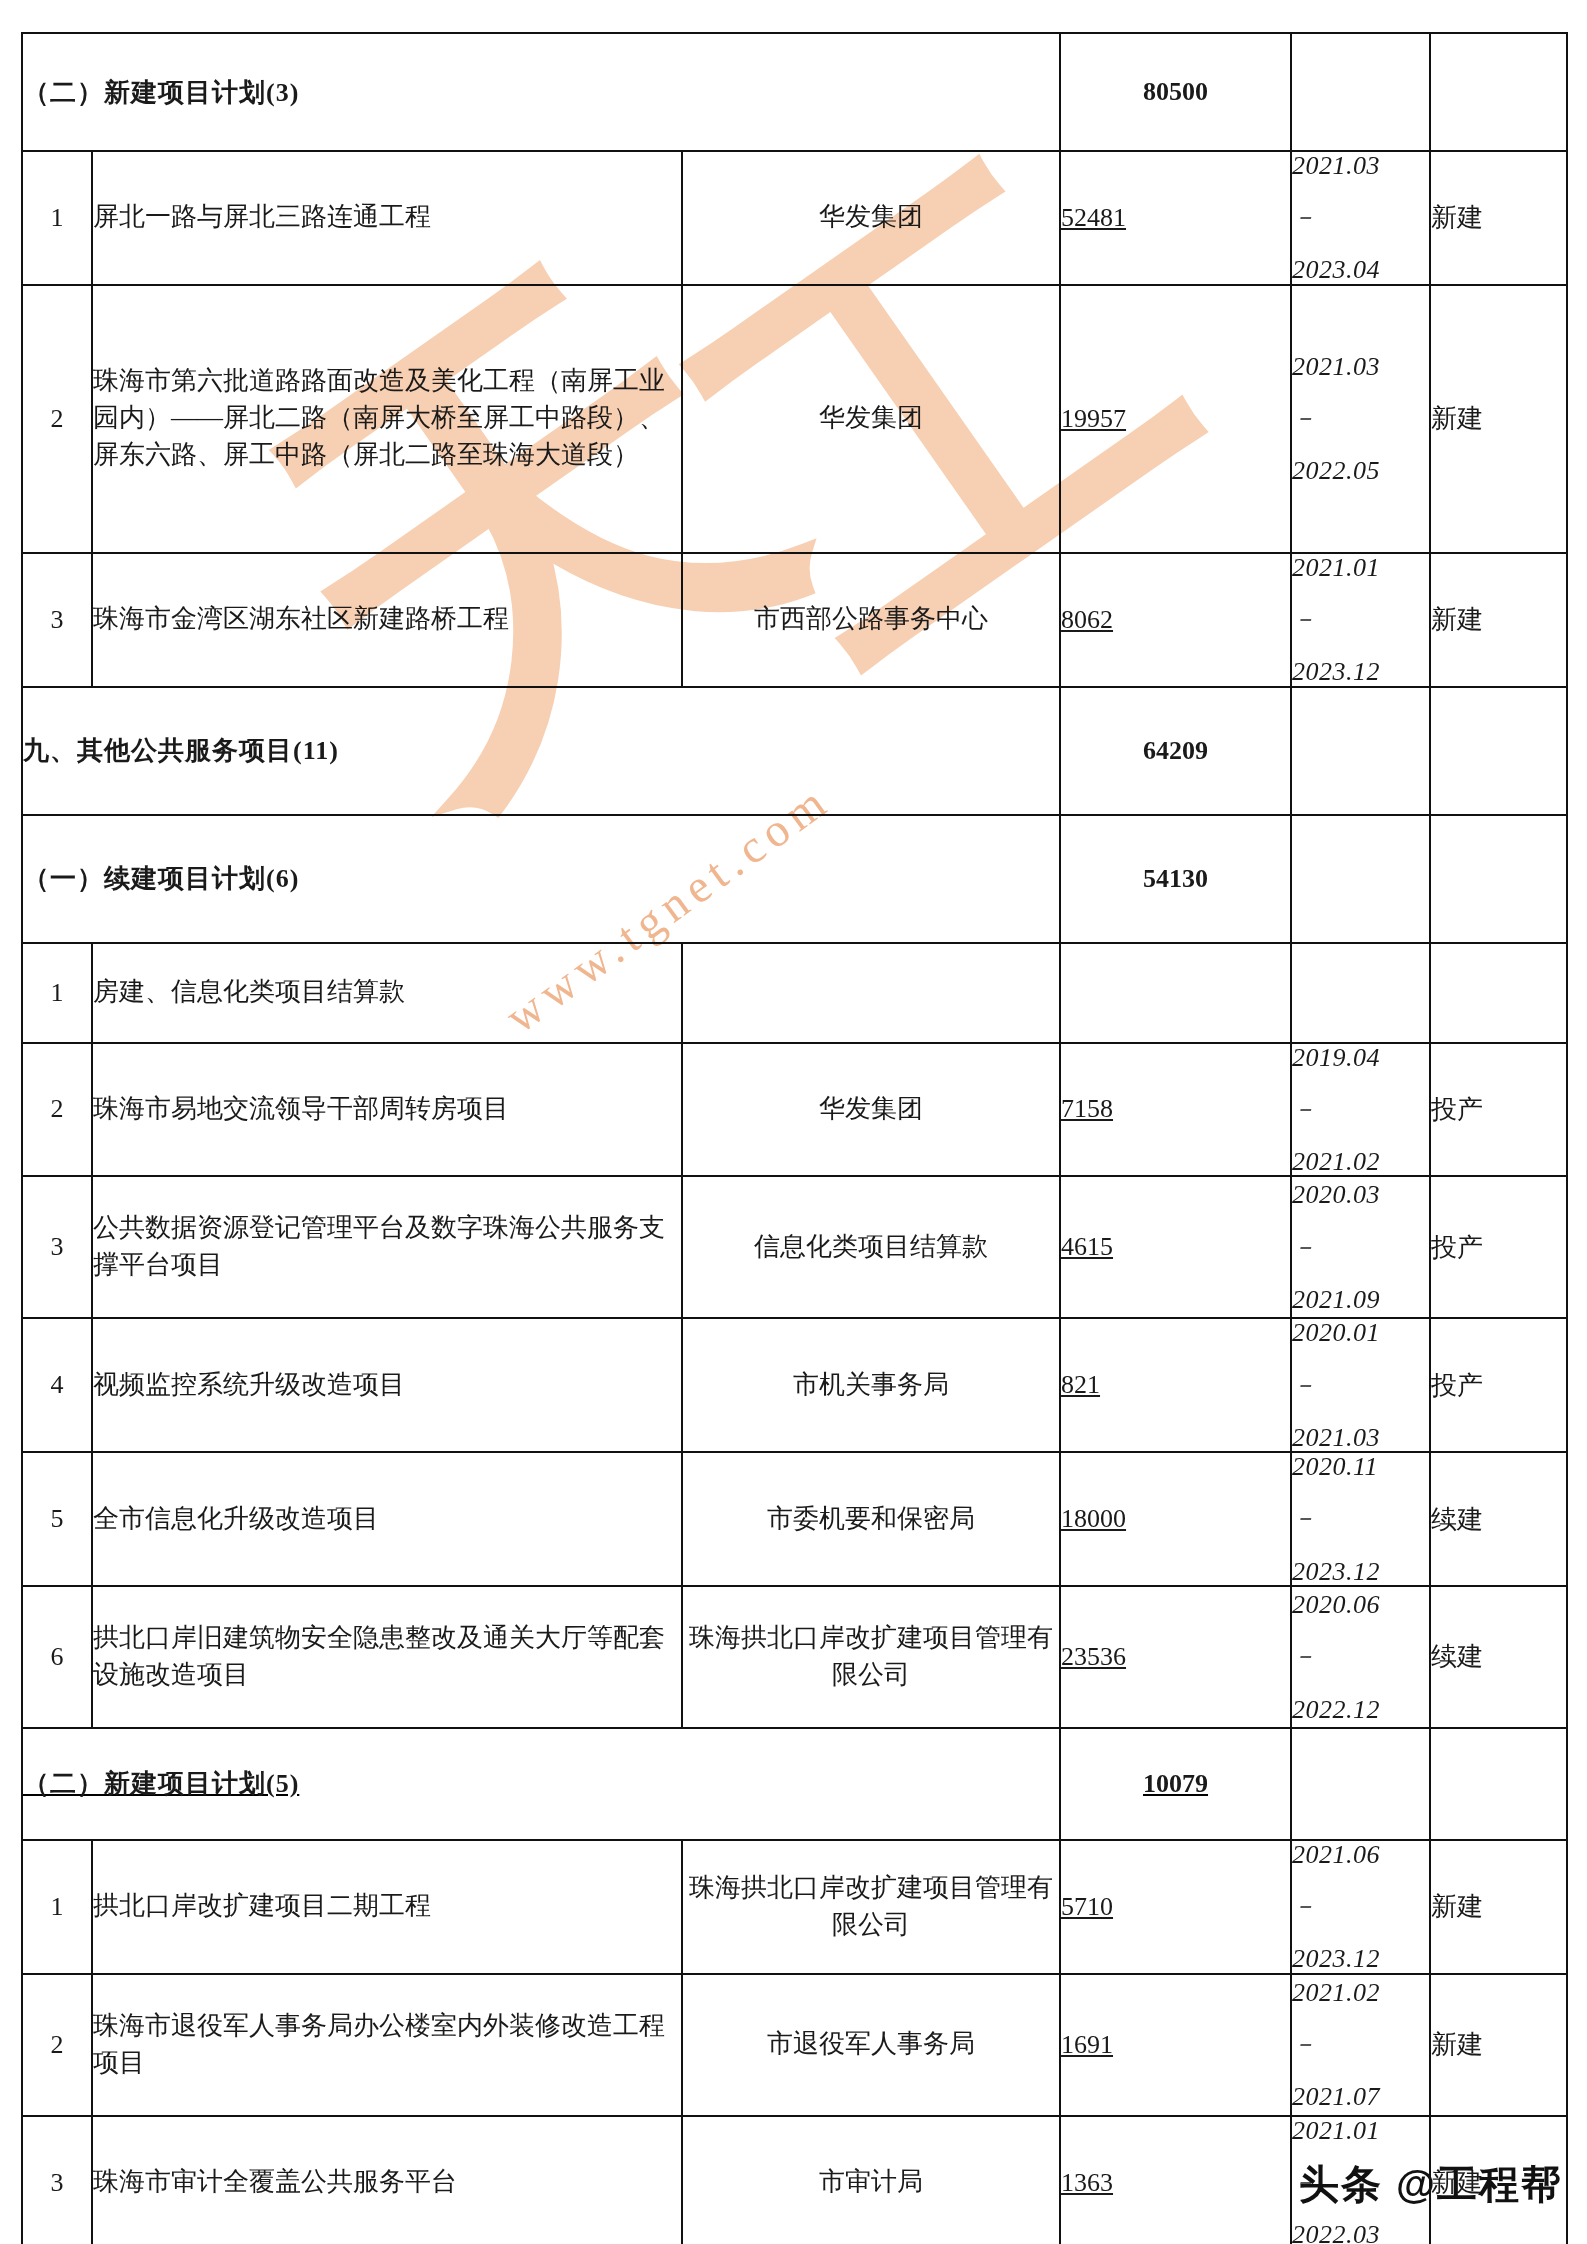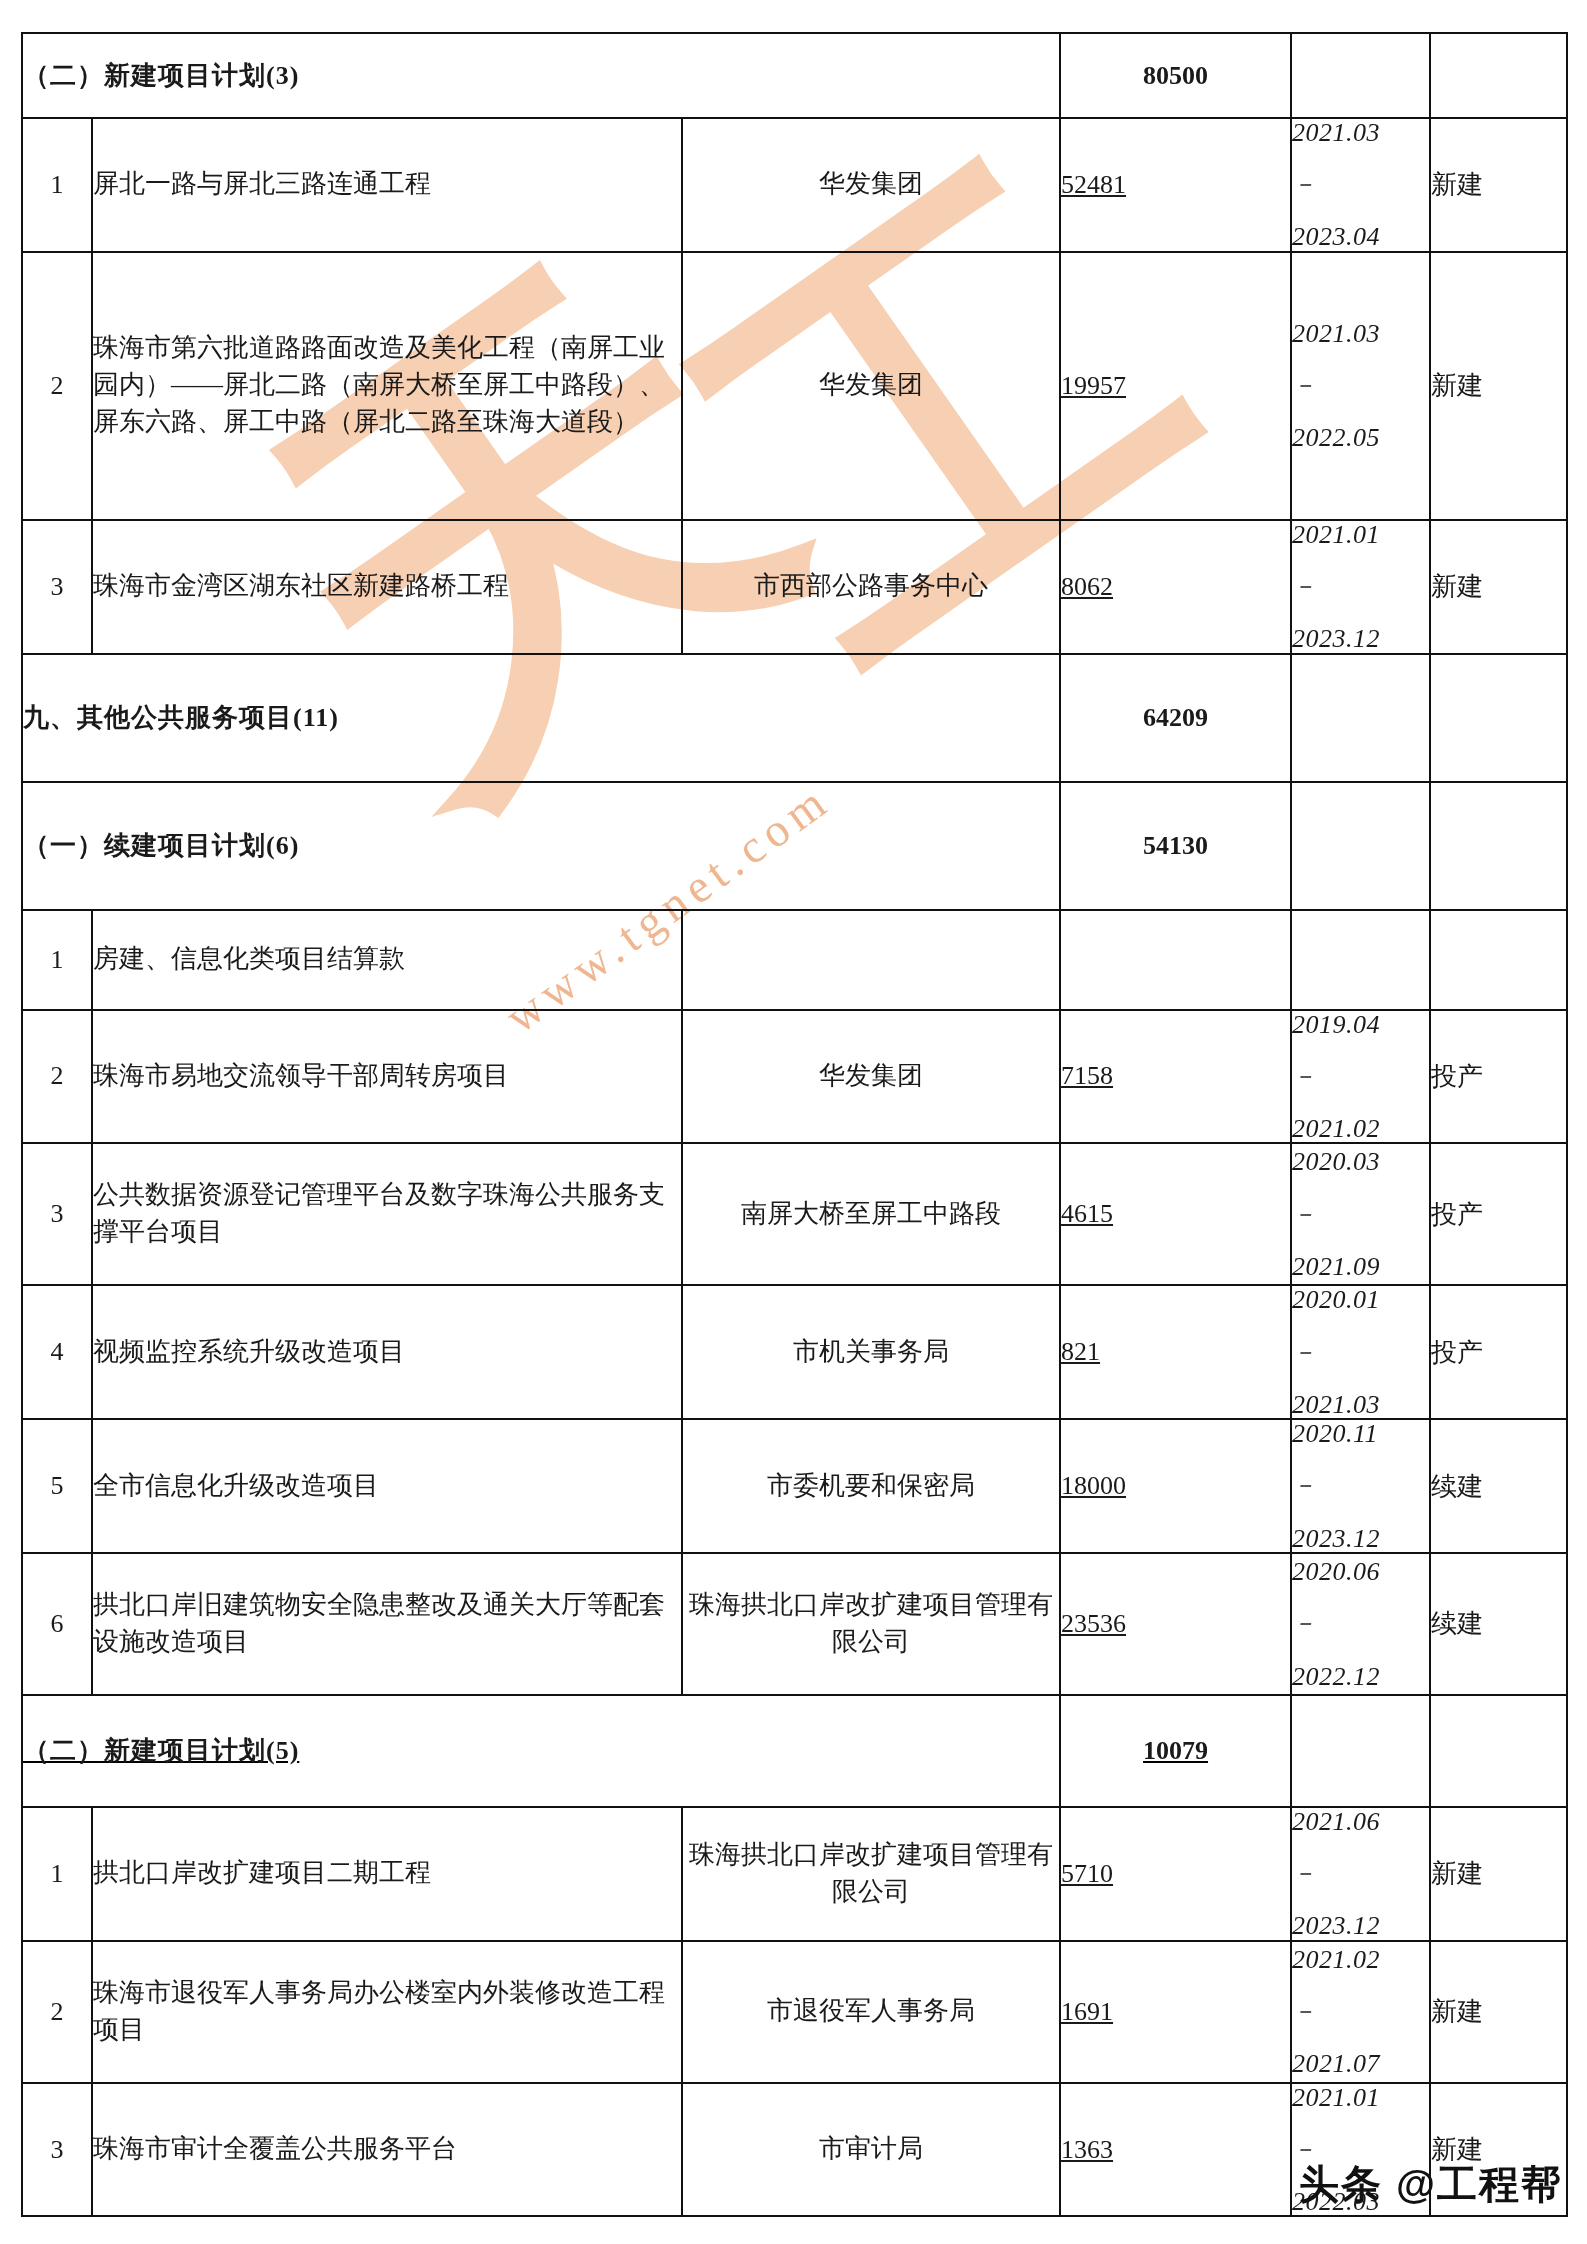--- a/index.html
+++ b/index.html
@@ -124,21 +124,21 @@
   <table class="plan">
     <colgroup>
       <col class="c-no">
         <col class="c-name">
         <col class="c-unit">
       <col class="c-amt">
         <col class="c-date">
         <col class="c-sta">
     </colgroup>
     <tbody id="tbody">
-        <tr style="height: 85px;">
+        <tr style="height: 118px;">
           <td class="sec" colspan="3">（二）新建项目计划(3)</td>
           <td class="sec-amt">80500</td>
           <td class="sec-blank"></td>
           <td class="sec-blank"></td>
         </tr>
         <tr style="height: 100px;">
           <td class="no">1</td>
           <td class="name">屏北一路与屏北三路连通工程</td>
           <td class="unit">华发集团</td>
           <td class="amt">52481</td>
@@ -201,21 +201,21 @@
           <td class="date">
             <span class="dt">2019.04</span>
             <span class="dash">－</span>
             <span class="dt">2021.02</span>
           </td>
           <td class="sta">投产</td>
         </tr>
         <tr style="height: 142px;">
           <td class="no">3</td>
           <td class="name">公共数据资源登记管理平台及数字珠海公共服务支撑平台项目</td>
-          <td class="unit">南屏大桥至屏工中路段</td>
+          <td class="unit">信息化类项目结算款</td>
           <td class="amt">4615</td>
           <td class="date">
             <span class="dt">2020.03</span>
             <span class="dash">－</span>
             <span class="dt">2021.09</span>
           </td>
           <td class="sta">投产</td>
         </tr>
         <tr style="height: 100px;">
           <td class="no">4</td>

